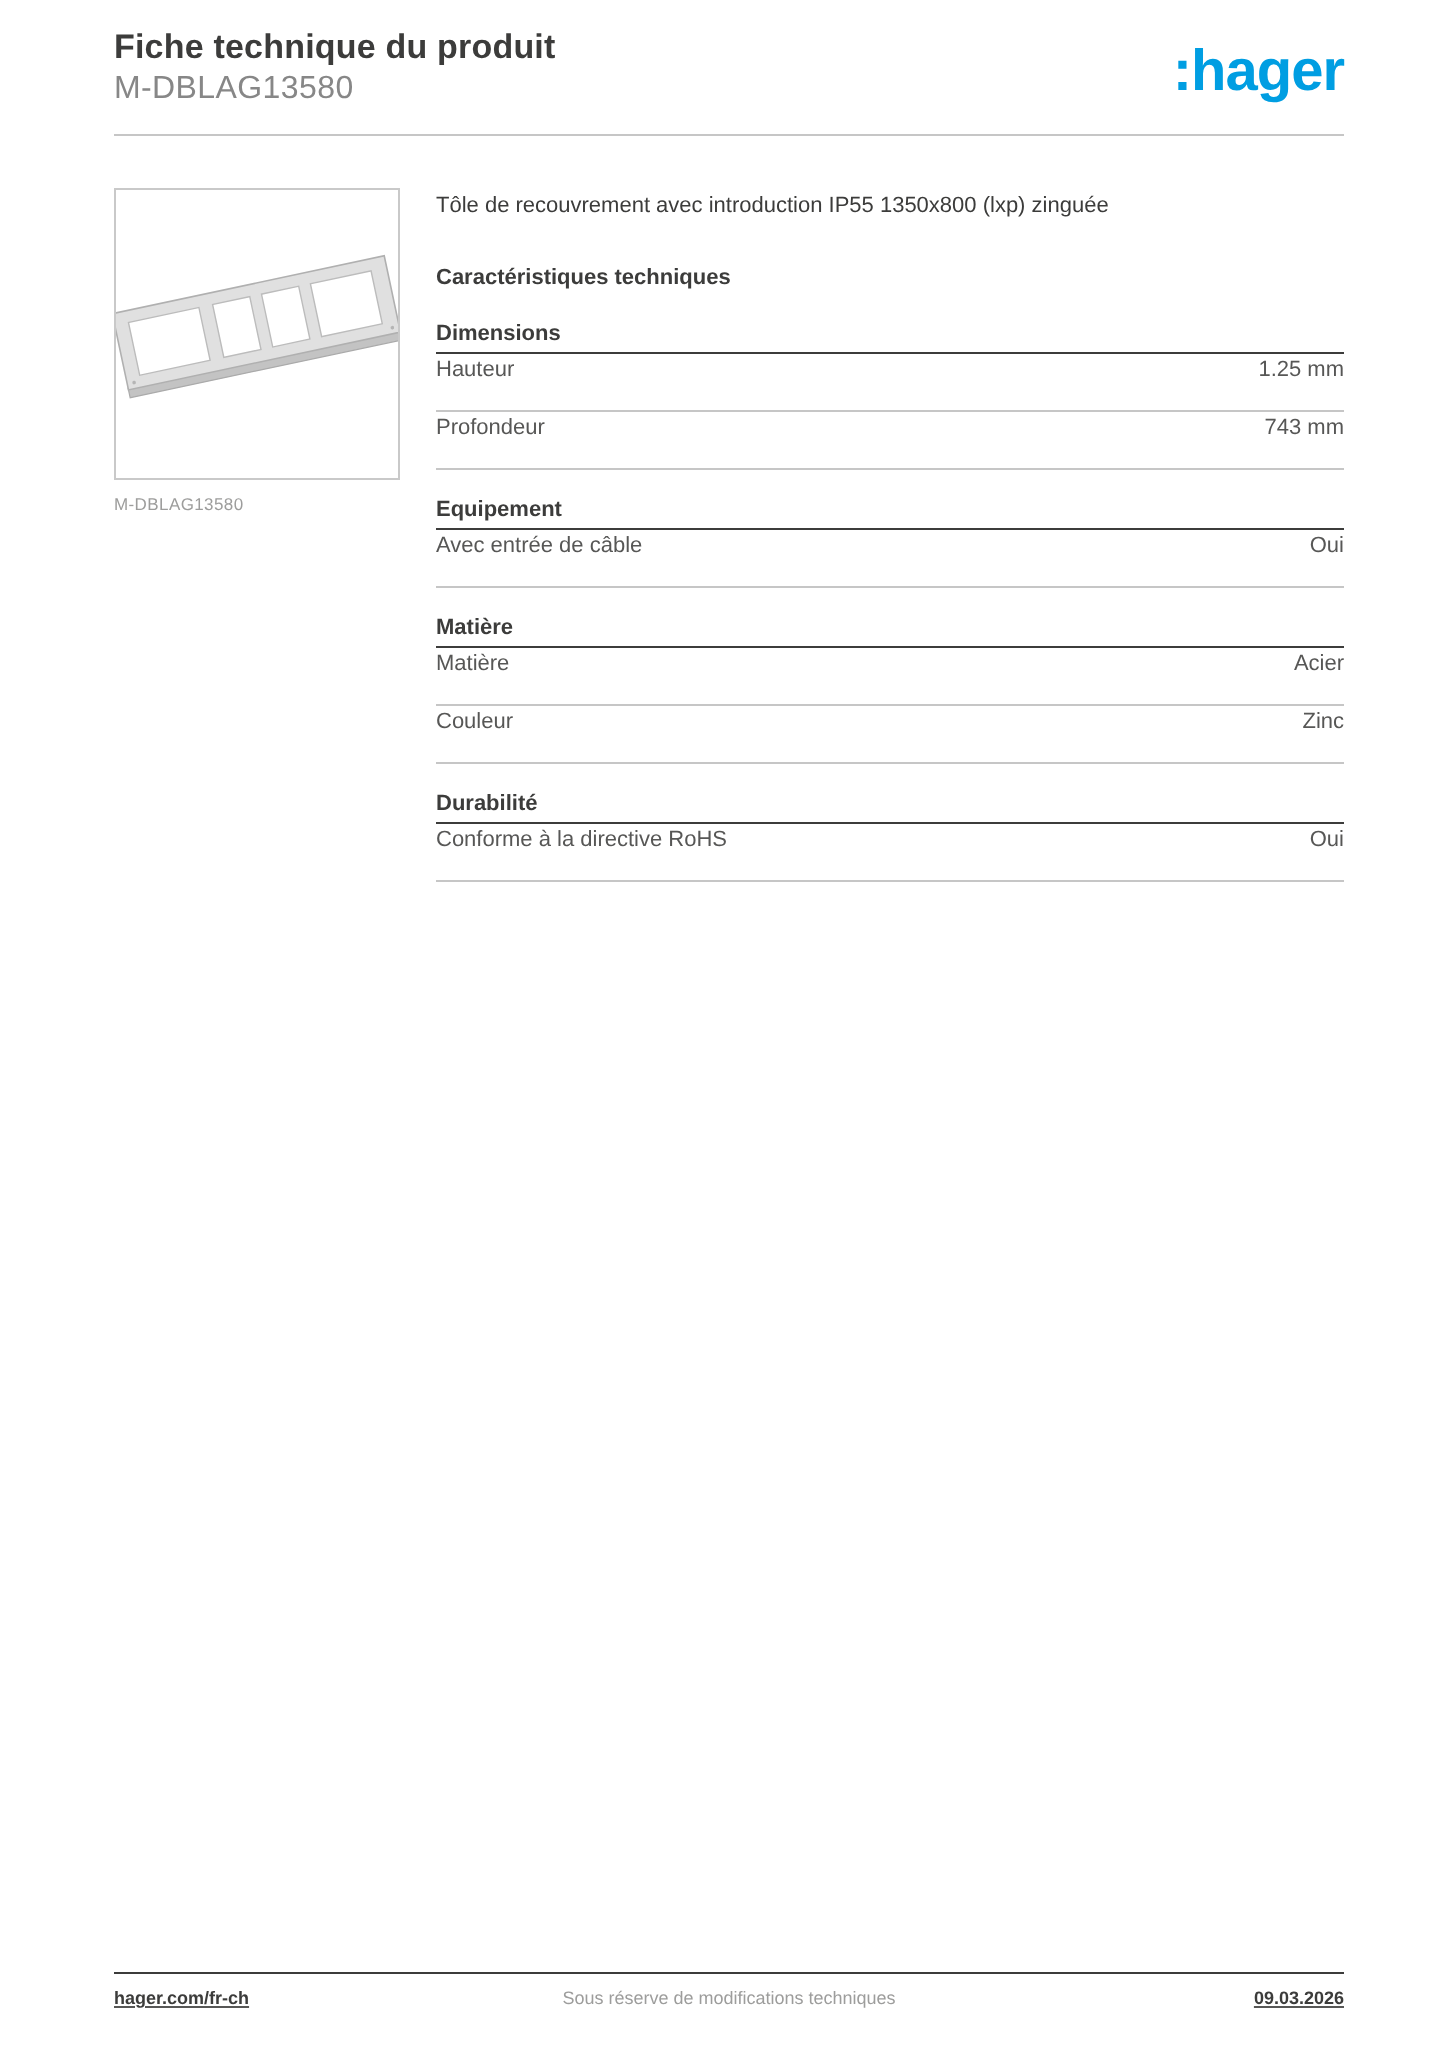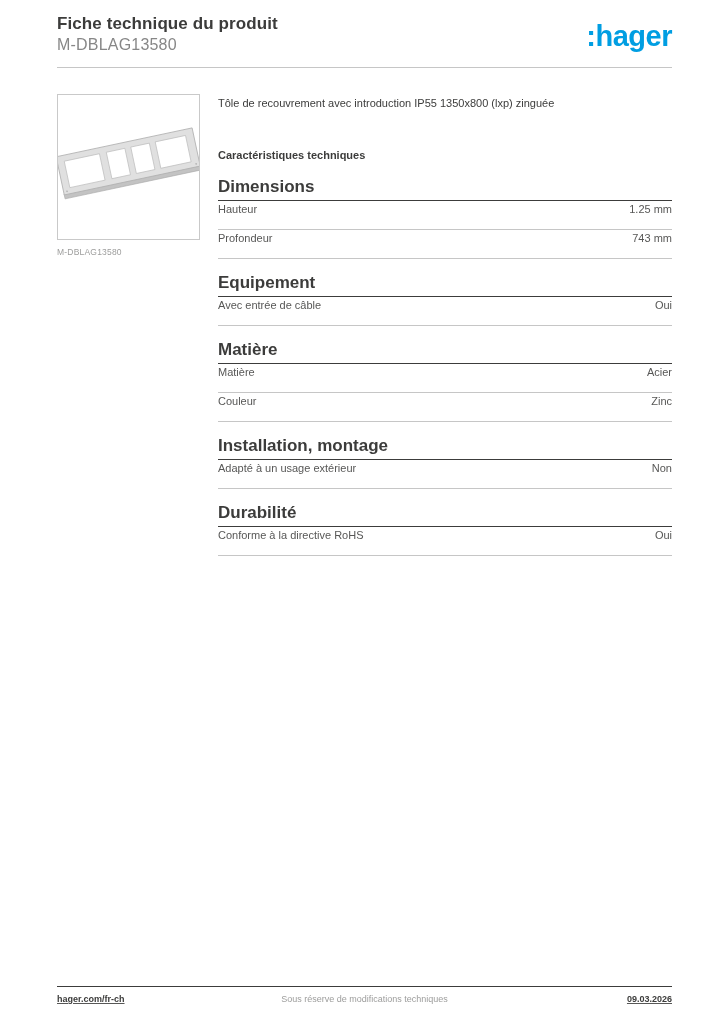--- a/index.html
+++ b/index.html
@@ -48,26 +48,26 @@
   .image-caption {
     margin-top: 7px;
     font-size: 8.5px; color: #9d9d9c; letter-spacing: 0.2px;
   }
   .right-col { margin-left: 18px; flex: 1 1 auto; padding-top: 2px; }
   .product-title {
     font-size: 11px; font-weight: normal; color: #3c3c3b; line-height: 1.3;
   }
   .tech-heading {
     font-size: 11px; font-weight: bold; color: #3c3c3b;
-    margin-top: 39px;
+    margin-top: 23px;
   }
   .spec-sections { margin-top: 16px; }
   .spec-section { margin-bottom: 14px; }
   .spec-section-title {
-    font-size: 17px; font-weight: bold; color: #3c3c3b;
+    font-size: 11px; font-weight: bold; color: #3c3c3b;
     padding-bottom: 3px;
     border-bottom: 1px solid #3c3c3b;
   }
   .spec-row {
     display: flex; justify-content: space-between; align-items: baseline;
     font-size: 11px; color: #575756;
     padding: 2px 0 14px 0;
     border-bottom: 1px solid #c6c6c6;
   }
   .spec-row .spec-value { text-align: right; white-space: nowrap; padding-left: 12px; }
@@ -144,27 +144,20 @@
             <div class="spec-row">
               <span class="spec-label">Matière</span>
               <span class="spec-value">Acier</span>
             </div>
             <div class="spec-row">
               <span class="spec-label">Couleur</span>
               <span class="spec-value">Zinc</span>
             </div>
           </section>
           <section class="spec-section">
-            <div class="spec-section-title">Installation, montage</div>
-            <div class="spec-row">
-              <span class="spec-label">Adapté à un usage extérieur</span>
-              <span class="spec-value">Non</span>
-            </div>
-          </section>
-          <section class="spec-section">
             <div class="spec-section-title">Durabilité</div>
             <div class="spec-row">
               <span class="spec-label">Conforme à la directive RoHS</span>
               <span class="spec-value">Oui</span>
             </div>
           </section>
         </div>
     </div>
 
   </div>

